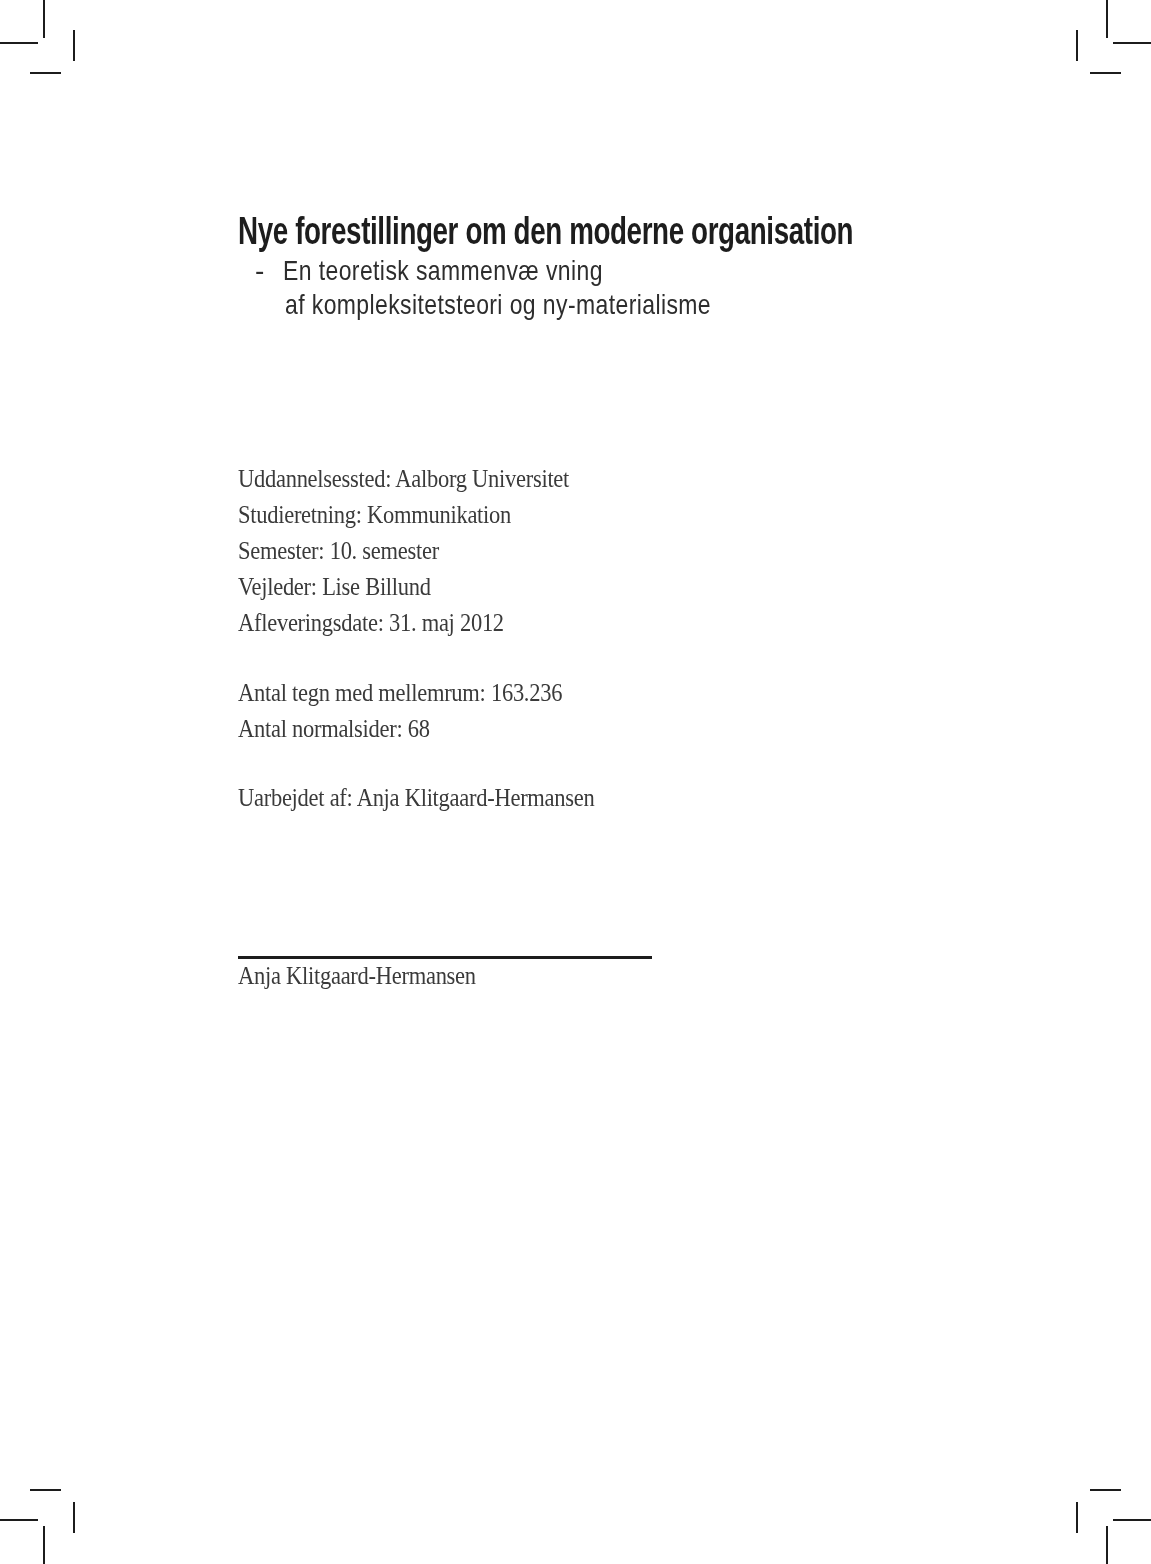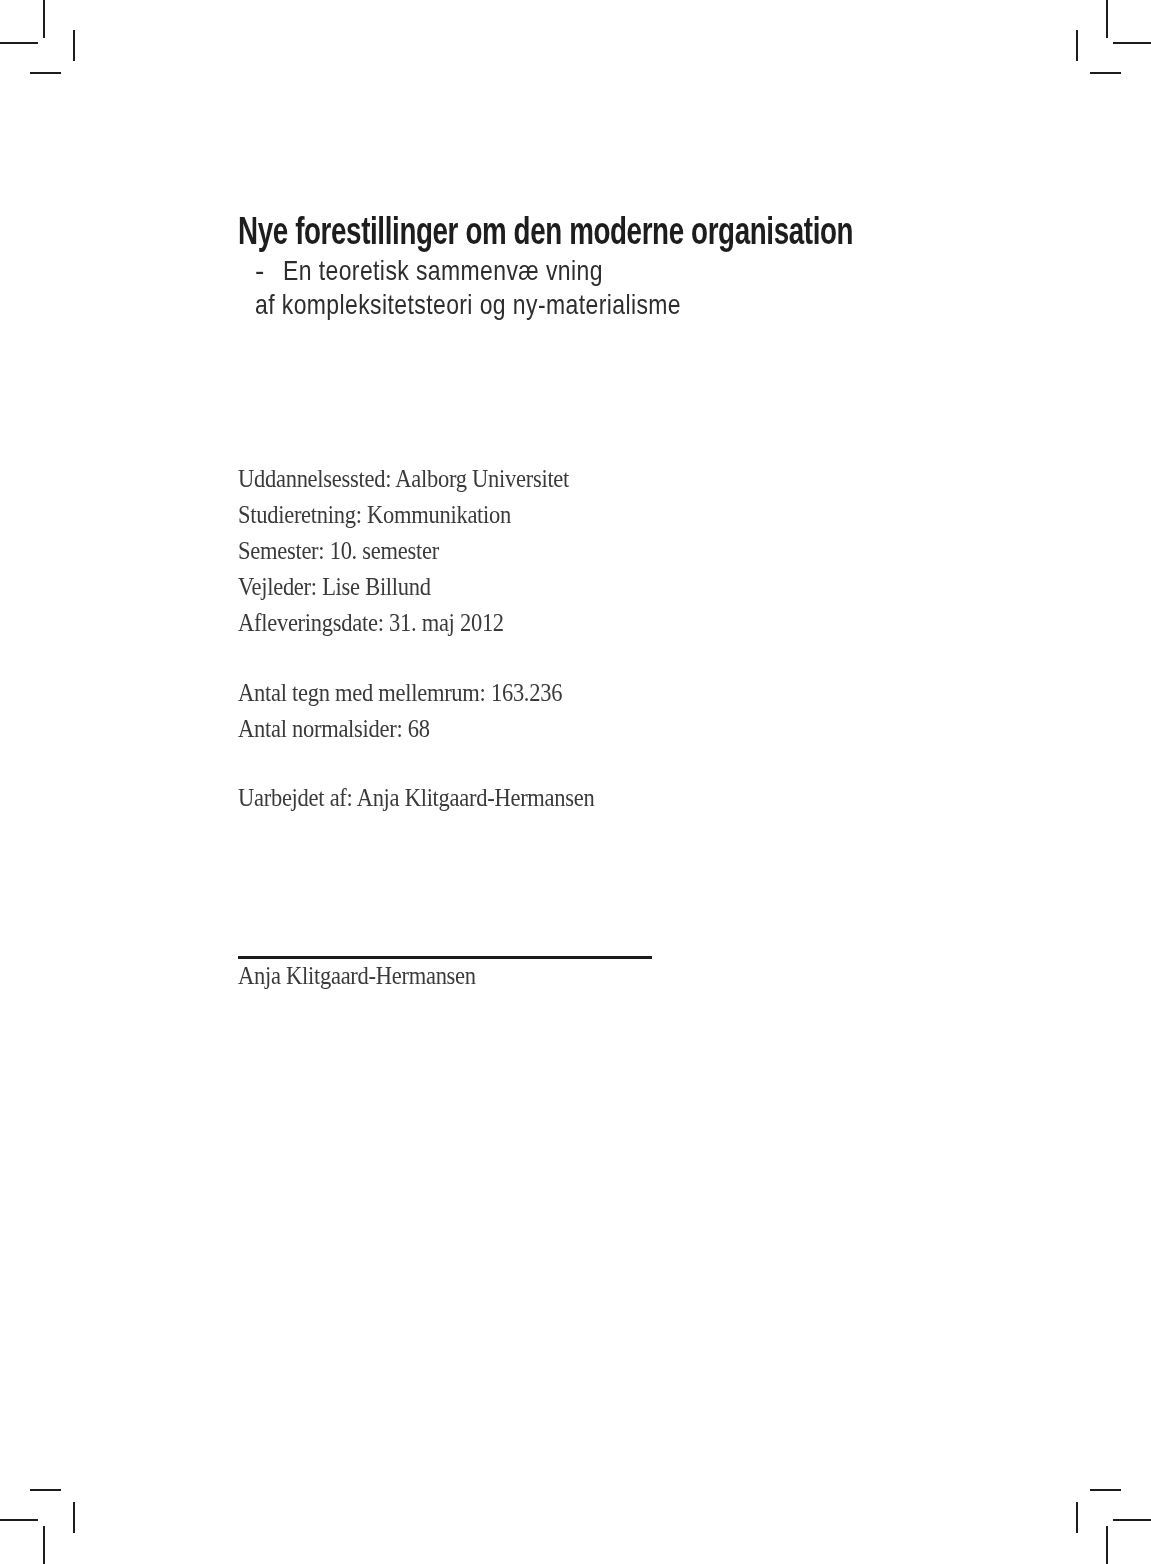--- a/index.html
+++ b/index.html
@@ -53,21 +53,21 @@
   .dash {
     display: inline-block;
     min-width: 28px;
   }
   .cond {
     display: inline-block;
     transform: scaleX(0.82);
     transform-origin: left top;
     letter-spacing: 0.5px;
   }
-  .indent { }
+  .indent { margin-left: 30px; }
 
   
   .serif {
     position: absolute;
     left: 238px;
     font-family: "Liberation Serif", serif;
     font-size: 25px;
     line-height: 36px;
     color: #3a3a3a;
     letter-spacing: -0.3px;

